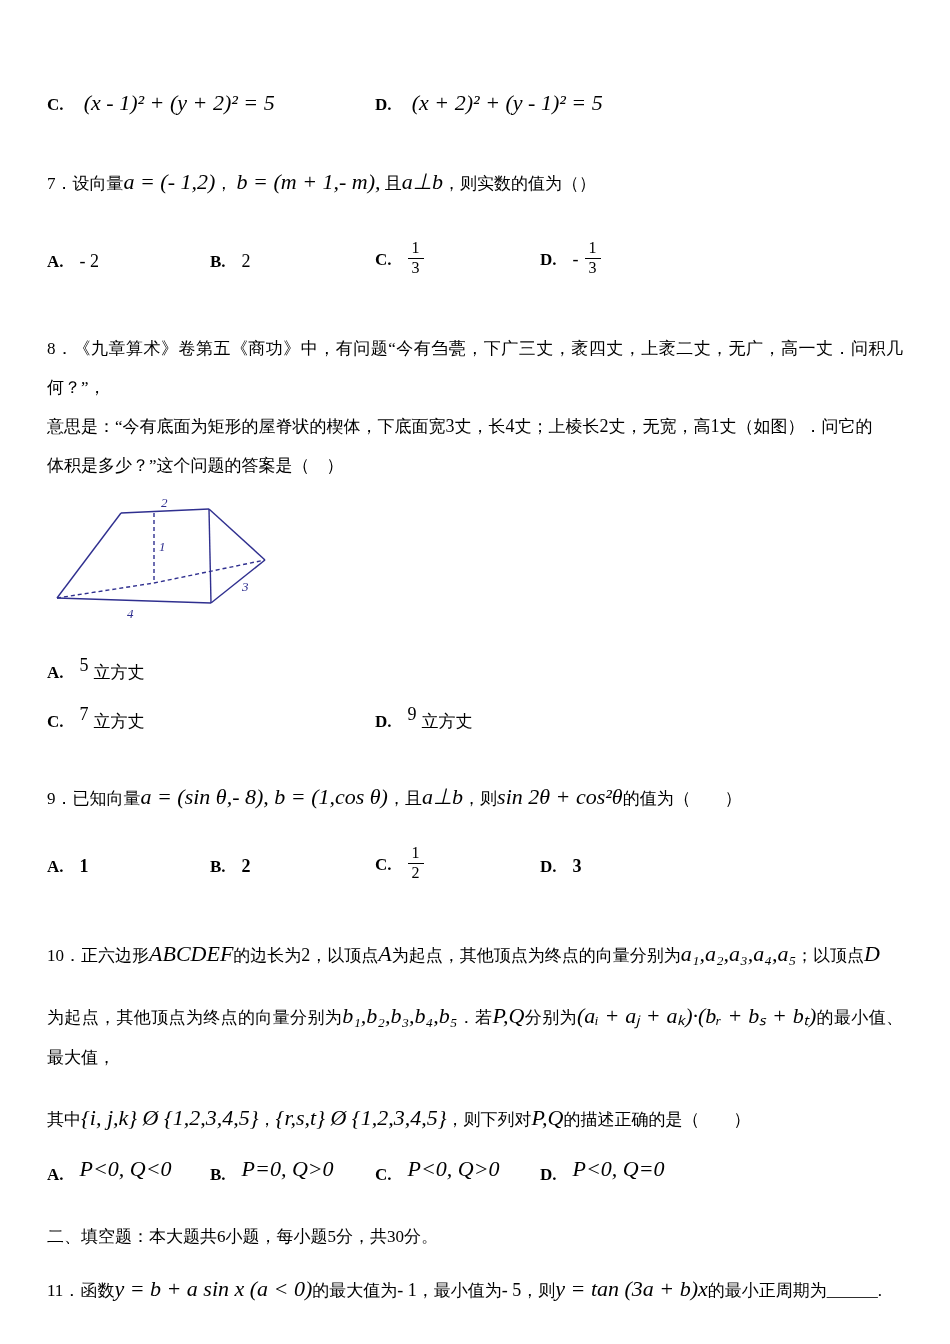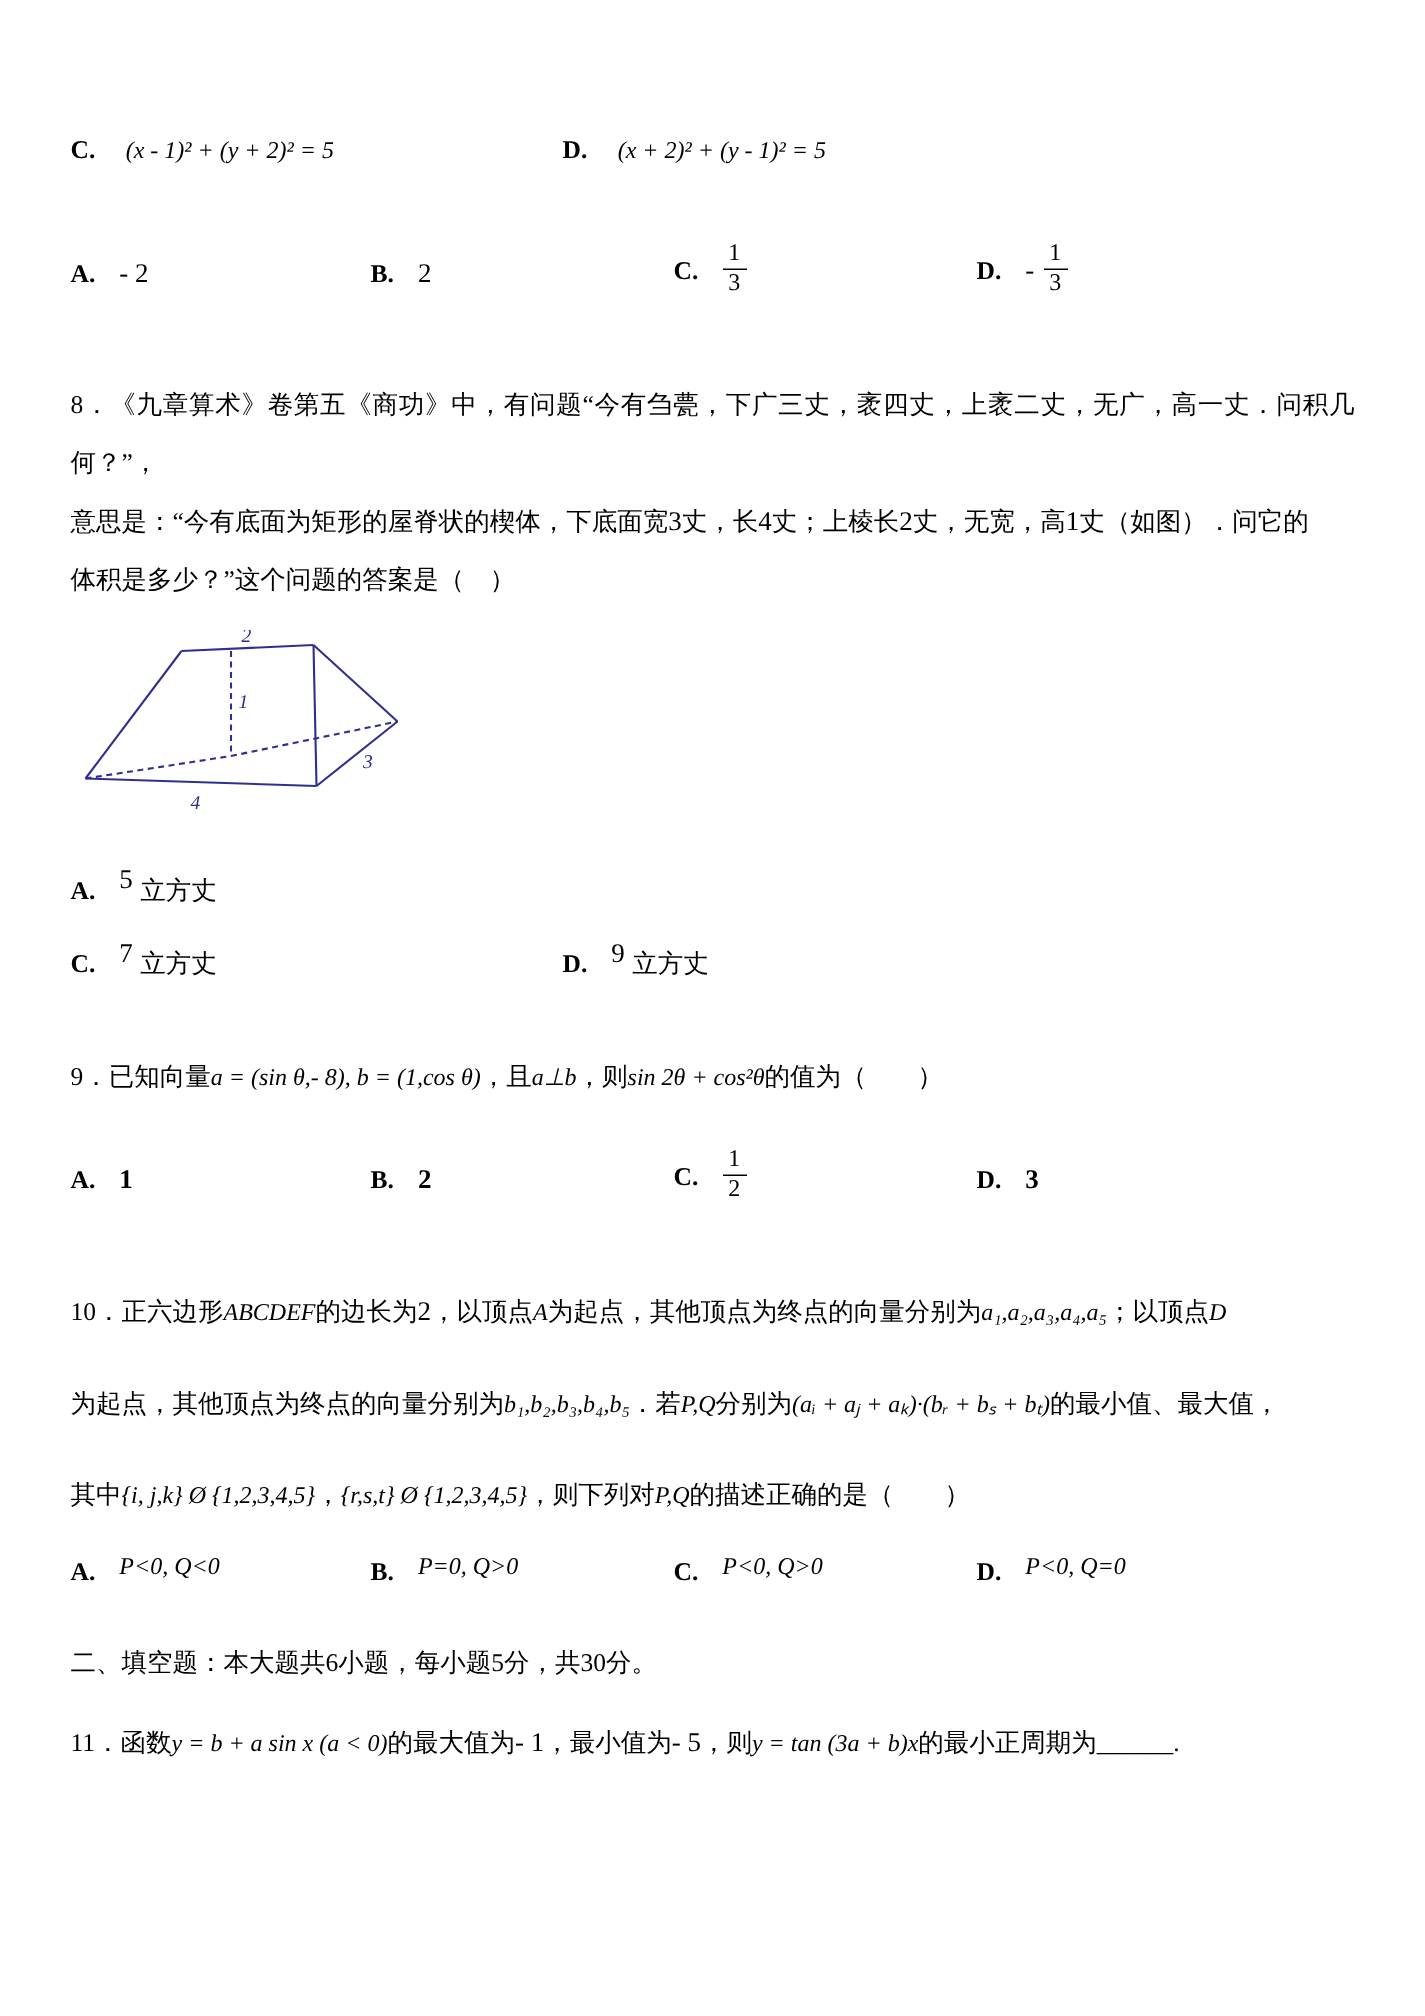--- a/index.html
+++ b/index.html
@@ -3,26 +3,26 @@
 <meta charset="utf-8">
 <style>
   html,body{margin:0;padding:0;}
   body{
     width:950px;height:1344px;background:#ffffff;color:#000;
     font-family:"Liberation Serif","DejaVu Serif",serif;
     font-size:17px;overflow:hidden;
   }
   .page{padding:90px 47px 0 47px;}
   .cn{font-style:normal;}
-  .math{font-family:"Liberation Serif",serif;font-style:italic;font-size:16px;}
+  .math{font-family:"Liberation Serif",serif;font-style:italic;font-size:22px;}
   .mathn{font-family:"Liberation Serif",serif;font-style:normal;font-size:18px;}
   .opt-label{font-weight:700;margin-right:16px;}
   .opt{white-space:nowrap;}
   .row2{display:grid;grid-template-columns:328px 1fr;align-items:center;}
-  .row4{display:grid;grid-template-columns:163px 165px 165px 1fr;align-items:center;gap:37px;}
+  .row4{display:grid;grid-template-columns:163px 165px 165px 1fr;align-items:center;}
   .para{line-height:39px;text-align:justify;}
   .q10-line{line-height:40px;margin-bottom:20px;text-align:justify;}
   .frac{
     display:inline-flex;flex-direction:column;text-align:center;vertical-align:middle;
     line-height:1.15;font-family:"Liberation Serif",serif;font-style:normal;
     font-size:16px;position:relative;top:-3px;
   }
   .frac .fn{border-bottom:1.2px solid #000;padding:0 4px;}
   .frac .fd{padding:0 4px;}
   .raised{position:relative;top:-7px;margin-right:5px;}
@@ -50,20 +50,25 @@
     <div class="opt">
       <span class="opt-label">C.</span>
       <span class="math">(x - 1)² + (y + 2)² = 5</span>
     </div>
     <div class="opt">
       <span class="opt-label">D.</span>
       <span class="math">(x + 2)² + (y - 1)² = 5</span>
     </div>
   </div>
 
+  <div class="para q7-text">
+    <span class="cn">7．</span><span class="cn">设向量</span><span class="math">a = (- 1,2)</span><span class="cn">，</span>
+    <span class="math">b = (m + 1,- m),</span>
+    <span class="cn">且</span><span class="math">a⊥b</span><span class="cn">，则实数的值为（）</span>
+  </div>
 
   <div class="row4 q7-opts">
     <div class="opt">
       <span class="opt-label">A.</span><span class="mathn">- 2</span>
     </div>
     <div class="opt">
       <span class="opt-label">B.</span><span class="mathn">2</span>
     </div>
     <div class="opt">
       <span class="opt-label">C.</span><span class="frac">

